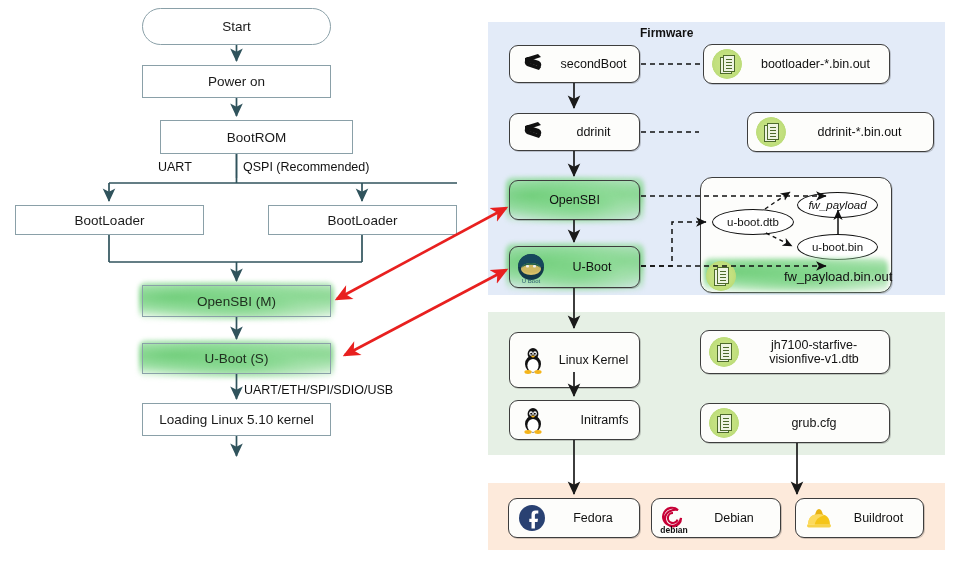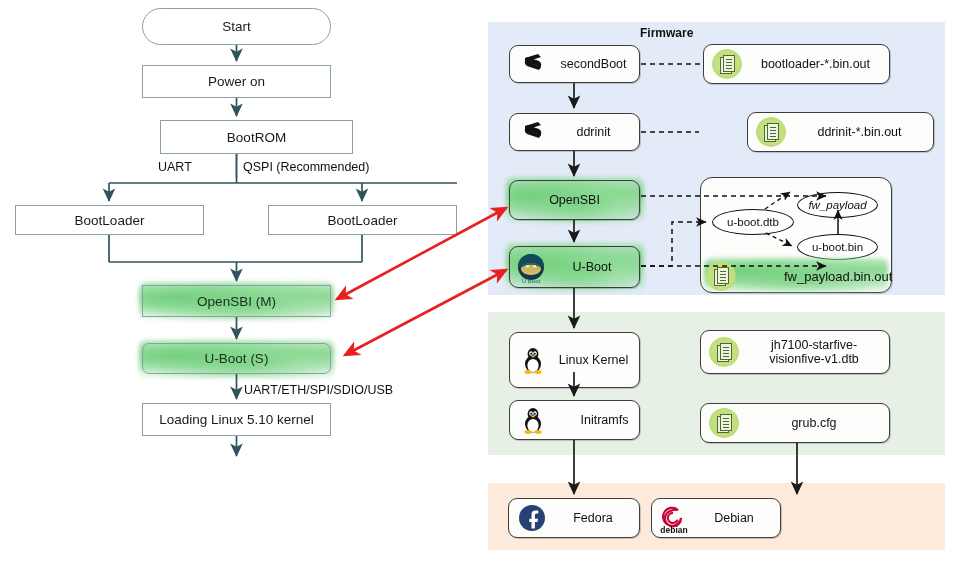--- a/index.html
+++ b/index.html
@@ -84,21 +84,21 @@
   <div class="node rect" style="left:268px;top:205px;width:189px;height:30px;">
     <span>BootLoader</span>
   </div>
 
   <div class="greenfog" style="left:139px;top:282px;width:195px;height:38px;"></div>
   <div class="node green" style="left:142px;top:285px;width:189px;height:32px;">
     <span>OpenSBI (M)</span>
   </div>
 
   <div class="greenfog" style="left:139px;top:340px;width:195px;height:38px;"></div>
-  <div class="node green" style="left:142px;top:343px;width:189px;height:31px;border-radius:7px;">
+  <div class="node green" style="left:142px;top:343px;width:189px;height:31px;">
     <span>U-Boot (S)</span>
   </div>
 
   <div class="edgelabel" style="left:244px;top:383px;">UART/ETH/SPI/SDIO/USB</div>
 
   <div class="node rect" style="left:142px;top:403px;width:189px;height:33px;">
     <span>Loading Linux 5.10 kernel</span>
   </div>
 
 
@@ -268,20 +268,31 @@
     <span class="ico" style="margin-left:6px;">
       <svg viewBox="0 0 32 32" width="32" height="32">
         <path d="M20 7 a9 9 0 1 0 3 8 a8 8 0 1 1 -9.5 -7.4 a9.5 9.5 0 0 1 6.5 -.6z" fill="none" stroke="#c70036" stroke-width="2.1"></path>
         <path d="M15 10 a5 5 0 1 0 4.6 6.6" fill="none" stroke="#c70036" stroke-width="2.1"></path>
         <text x="16" y="30" font-size="8.5" font-weight="bold" fill="#111" text-anchor="middle" font-family="'Liberation Sans',sans-serif">debian</text>
       </svg>
     </span>
     <span class="lbl">Debian</span>
   </div>
 
+  <div class="rnode" style="left:795px;top:498px;width:129px;height:40px;">
+    <span class="ico">
+      <svg viewBox="0 0 30 30" width="30" height="30">
+        <path d="M4 22 q0 -11 11 -11 q11 0 11 11 z" fill="#f5c518"></path>
+        <path d="M11 12 q1.2 -6 4 -6 q2.8 0 4 6 z" fill="#e8b312"></path>
+        <rect x="3" y="21" width="24" height="3.4" rx="1.7" fill="#f7d24a"></rect>
+        <path d="M4 22 q0 -11 11 -11 q3 0 5 1.4 q-8 1.6 -9.4 9.6z" fill="#ffe27a" opacity=".7"></path>
+      </svg>
+    </span>
+    <span class="lbl">Buildroot</span>
+  </div>
 
   <svg class="ov">
     <defs>
       <marker id="ah" markerWidth="9" markerHeight="9" refX="7.4" refY="4.5" orient="auto">
         <path d="M0,0.8 L8,4.5 L0,8.2 L2,4.5 Z" fill="#30535c"></path>
       </marker>
       <marker id="ahk" markerWidth="9" markerHeight="9" refX="7.4" refY="4.5" orient="auto">
         <path d="M0,0.8 L8,4.5 L0,8.2 L2,4.5 Z" fill="#1a1a1a"></path>
       </marker>
       <marker id="ahd" markerWidth="8" markerHeight="8" refX="6.6" refY="4" orient="auto">

